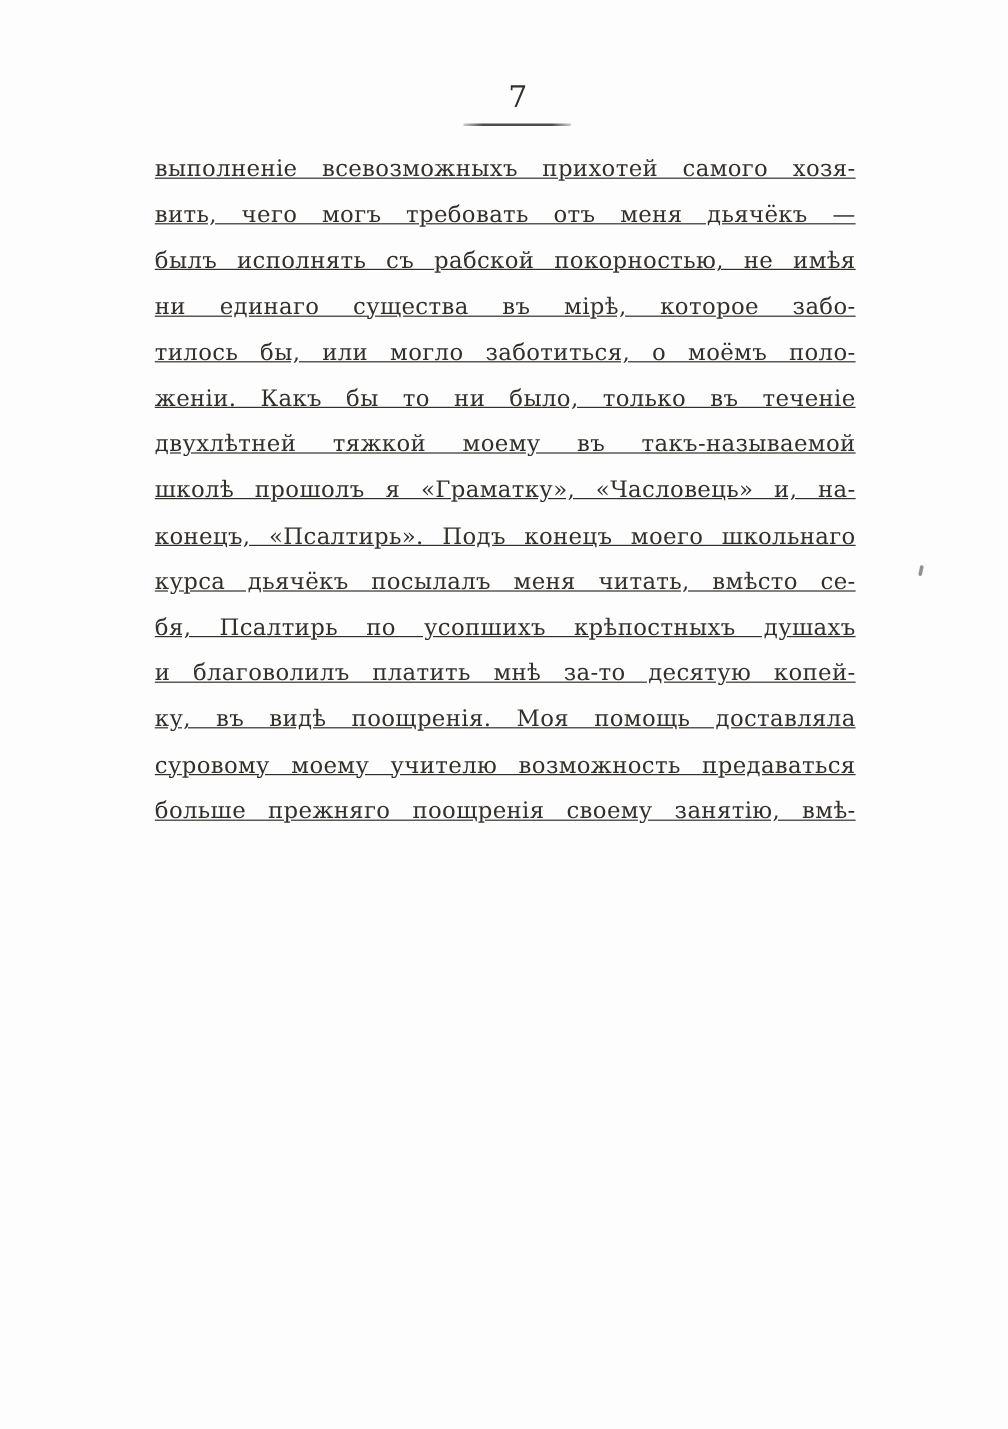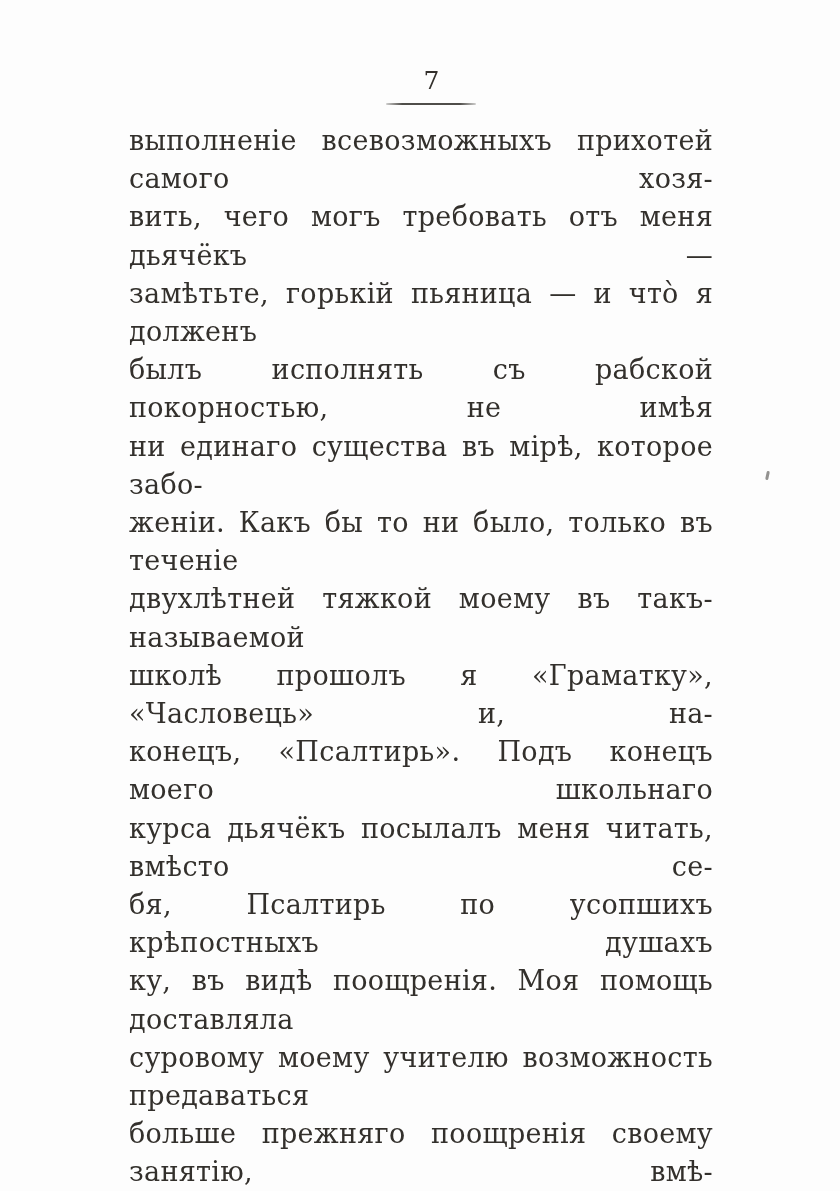--- a/index.html
+++ b/index.html
@@ -33,28 +33,29 @@
     background: linear-gradient(90deg, rgba(70,68,64,0.25), rgba(70,68,64,0.95) 18%, rgba(70,68,64,0.95) 82%, rgba(70,68,64,0.25));
     border-radius: 1px;
   }
   .text-block {
     position: absolute;
     top: 122px;
     left: 129px;
     width: 584px;
   }
   .line {
-    font-size: 27px;
+    font-size: 19px;
     line-height: 38.2px;
     color: var(--ink, #33302c);
     letter-spacing: 0.3px;
     text-align: justify;
     text-align-last: justify;
     white-space: normal;
     text-rendering: optimizeLegibility;
+    text-decoration: underline;
   }
   .scan-speck {
     position: absolute;
     top: 471px;
     left: 766px;
     width: 3px;
     height: 9px;
     background: rgba(60, 58, 54, 0.55);
     border-radius: 2px;
     transform: rotate(12deg);
@@ -62,27 +63,28 @@
 </style>
 </head>
 <body>
 
 <div class="page">
   <div class="page-number">7</div>
   <div class="page-rule"></div>
   <div class="text-block">
       <div class="line">выполненіе всевозможныхъ прихотей самого хозя-</div>
       <div class="line">вить, чего могъ требовать отъ меня дьячёкъ —</div>
-      <div class="line">замѣтьте, горькій пьяница — и чтò я долженъ</div>
       <div class="line">былъ исполнять съ рабской покорностью, не имѣя</div>
       <div class="line">ни единаго существа въ мірѣ, которое забо-</div>
+      <div class="line">тилось бы, или могло заботиться, о моёмъ поло-</div>
       <div class="line">женіи. Какъ бы то ни было, только въ теченіе</div>
       <div class="line">двухлѣтней тяжкой моему въ такъ-называемой</div>
       <div class="line">школѣ прошолъ я «Граматку», «Часловець» и, на-</div>
       <div class="line">конецъ, «Псалтирь». Подъ конецъ моего школьнаго</div>
       <div class="line">курса дьячёкъ посылалъ меня читать, вмѣсто се-</div>
       <div class="line">бя, Псалтирь по усопшихъ крѣпостныхъ душахъ</div>
+      <div class="line">и благоволилъ платить мнѣ за-то десятую копей-</div>
       <div class="line">ку, въ видѣ поощренія. Моя помощь доставляла</div>
       <div class="line">суровому моему учителю возможность предаваться</div>
       <div class="line">больше прежняго поощренія своему занятію, вмѣ-</div>
     </div>
   <div class="scan-speck"></div>
 </div>
 
 </body></html>

